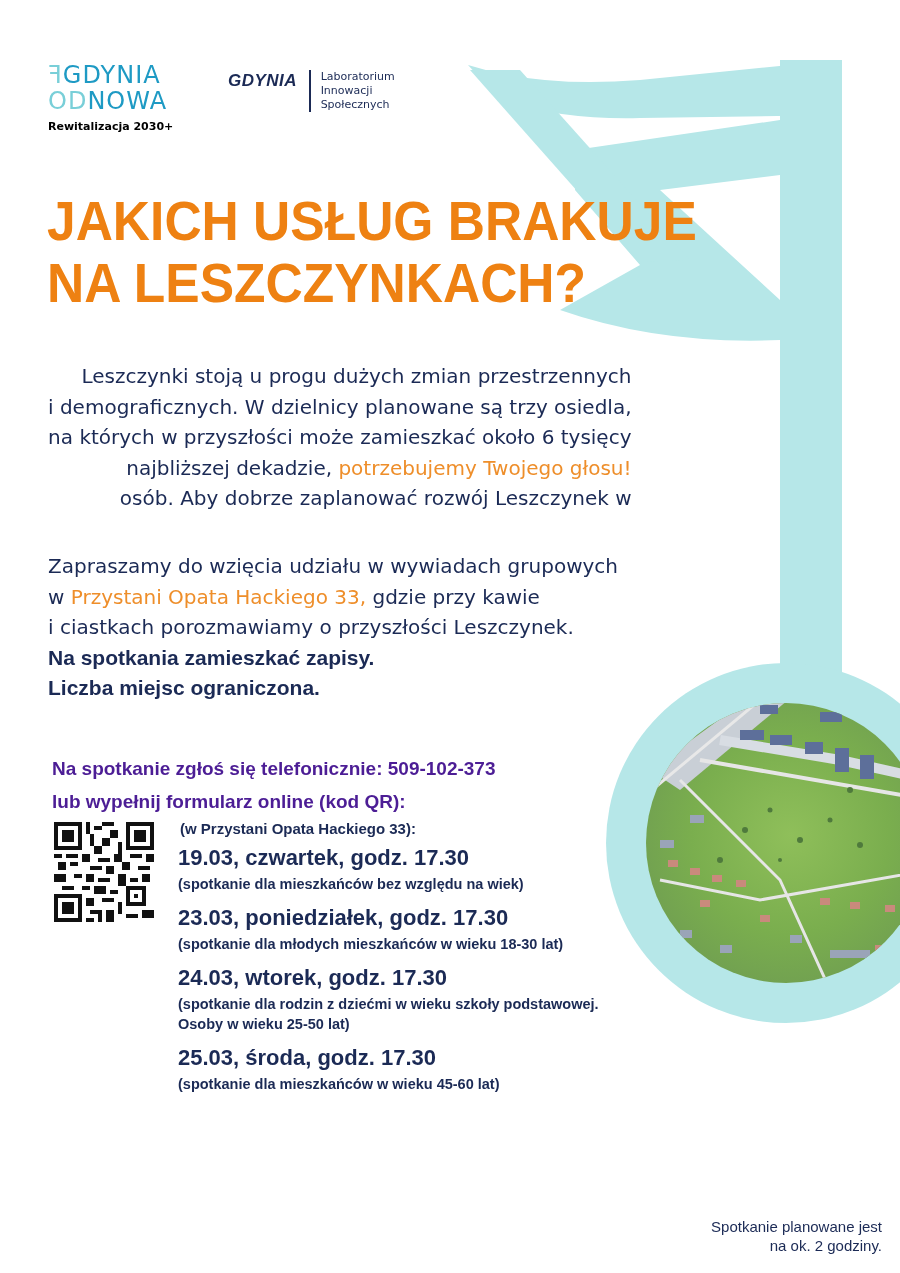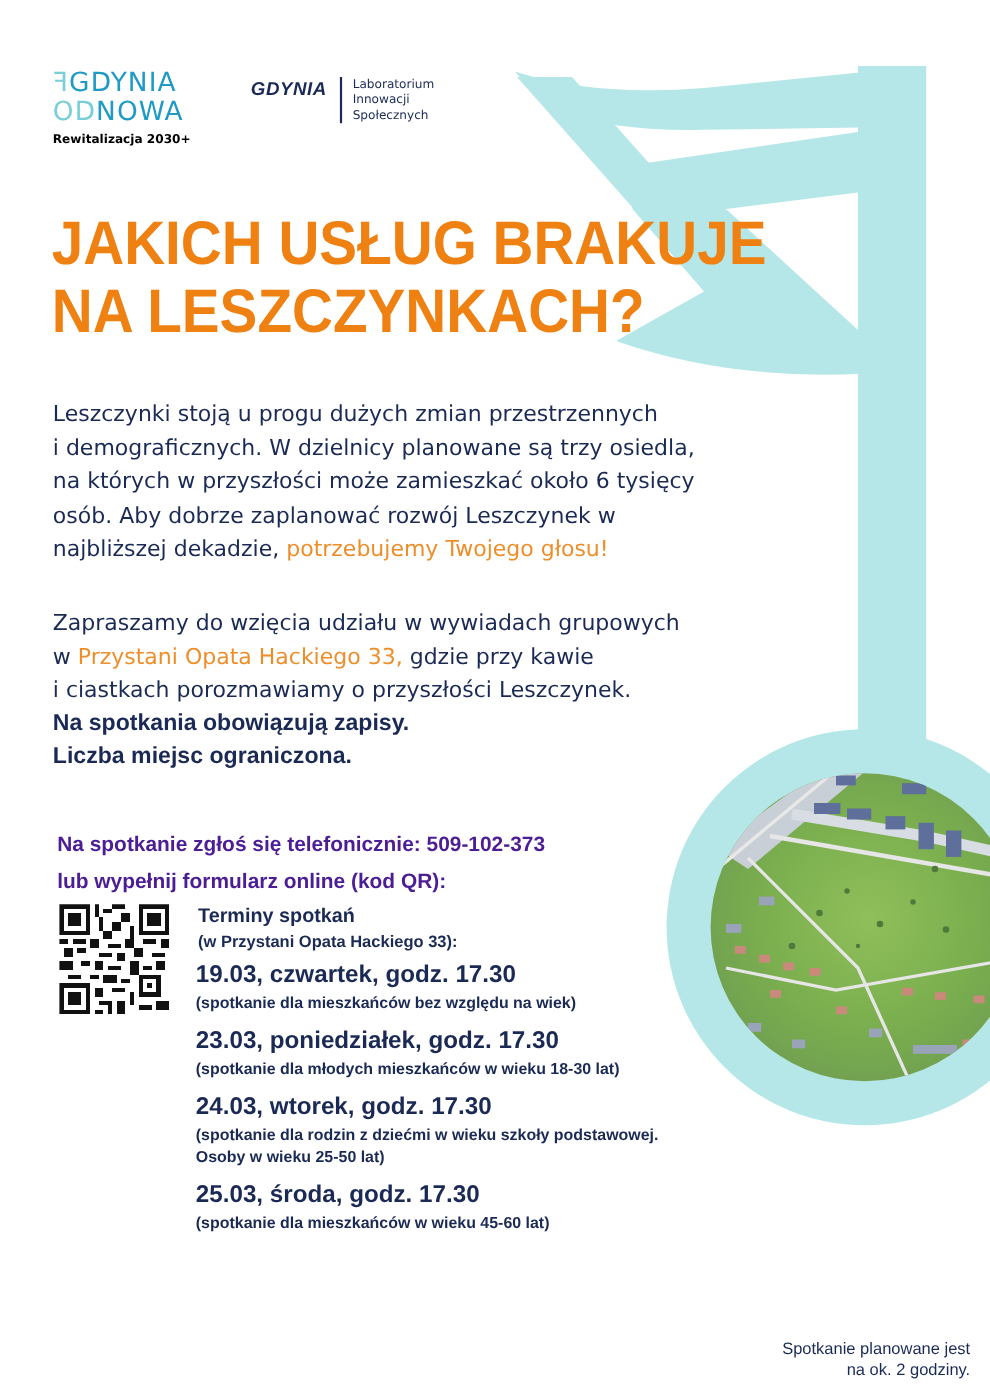--- a/index.html
+++ b/index.html
@@ -16,21 +16,21 @@
   .logo-odnowa .sub { margin-top: 6px; font-family: "DejaVu Sans", sans-serif; font-weight: bold; font-size: 11px; color: #000000; }
 
   .logo-gdynia { position: absolute; left: 228px; top: 70px; z-index: 2; display: flex; align-items: flex-start; }
   .logo-gdynia .brand { font-family: "Liberation Sans", sans-serif; font-weight: bold; font-style: italic; font-size: 17px; color: #1b2a55; letter-spacing: 0.5px; margin-top: 1px; }
   .logo-gdynia .divider { width: 1.5px; height: 42px; background: #1b2a55; margin: 0 10px 0 12px; }
   .logo-gdynia .lab { font-family: "DejaVu Sans", sans-serif; font-size: 11px; line-height: 14px; color: #1b2a55; }
 
   .title { position: absolute; left: 47px; top: 190px; z-index: 2; font-family: "Liberation Sans", sans-serif; font-weight: bold; font-size: 56px; line-height: 62px; color: #ee8112; letter-spacing: 0px; transform: scaleX(0.92); transform-origin: left; white-space: nowrap; }
 
   .para { position: absolute; left: 48px; z-index: 2; font-family: "DejaVu Sans", sans-serif; font-size: 20px; line-height: 30.5px; color: #1b2a55; white-space: nowrap; }
-  .para.p1 { top: 361px; }
+  .para.p1 { top: 361px; text-align: right; }
   .para.p2 { top: 551px; }
   .orange { color: #ee8e2a; }
   .bold { font-weight: bold; font-family: "Liberation Sans", sans-serif; font-size: 21px; }
 
   .signup { position: absolute; left: 52px; top: 752px; z-index: 2; font-family: "Liberation Sans", sans-serif; font-weight: bold; font-size: 19px; line-height: 33px; color: #4c1d95; white-space: nowrap; }
 
   .qr { position: absolute; left: 54px; top: 822px; width: 100px; height: 100px; z-index: 2; }
 
   .sched { position: absolute; left: 178px; top: 818px; z-index: 2; font-family: "Liberation Sans", sans-serif; color: #1b2a55; white-space: nowrap; }
   .sched .head { font-weight: bold; font-size: 18px; line-height: 28px; margin-left: 2px; }
@@ -139,29 +139,29 @@
 
 <div class="title">
   <div>JAKICH USŁUG BRAKUJE</div>
   <div>NA LESZCZYNKACH?</div>
 </div>
 
 <div class="para p1">
   <div>Leszczynki stoją u progu dużych zmian przestrzennych</div>
   <div>i demograficznych. W dzielnicy planowane są trzy osiedla,</div>
   <div>na których w przyszłości może zamieszkać około 6 tysięcy</div>
+  <div><span>najbliższej dekadzie, </span><span class="orange">potrzebujemy Twojego głosu!</span></div>
   <div>osób. Aby dobrze zaplanować rozwój Leszczynek w</div>
-  <div><span>najbliższej dekadzie, </span><span class="orange">potrzebujemy Twojego głosu!</span></div>
 </div>
 
 <div class="para p2">
   <div>Zapraszamy do wzięcia udziału w wywiadach grupowych</div>
   <div><span>w </span><span class="orange">Przystani Opata Hackiego 33,</span><span> gdzie przy kawie</span></div>
   <div>i ciastkach porozmawiamy o przyszłości Leszczynek.</div>
-  <div class="bold">Na spotkania obowiązują zapisy.</div>
+  <div class="bold">Na spotkania zamieszkać zapisy.</div>
   <div class="bold">Liczba miejsc ograniczona.</div>
 </div>
 
 <div class="signup">
   <div>Na spotkanie zgłoś się telefonicznie: 509-102-373</div>
   <div>lub wypełnij formularz online (kod QR):</div>
 </div>
 
 <svg class="qr" viewBox="0 0 25 25" xmlns="http://www.w3.org/2000/svg" shape-rendering="crispEdges">
   <rect width="25" height="25" fill="#fff"></rect>
@@ -216,21 +216,20 @@
     <rect x="9" y="22" width="3" height="1"></rect>
       <rect x="13" y="22" width="2" height="3"></rect>
       <rect x="18" y="23" width="3" height="1"></rect>
       <rect x="22" y="22" width="3" height="2"></rect>
     <rect x="8" y="24" width="2" height="1"></rect>
       <rect x="11" y="23" width="1" height="2"></rect>
   </g>
 </svg>
 
 <div class="sched">
-  <div class="head">Terminy spotkań</div>
   <div class="loc">(w Przystani Opata Hackiego 33):</div>
 
   <div>
     <div class="date">19.03, czwartek, godz. 17.30</div>
     <div class="desc">(spotkanie dla mieszkańców bez względu na wiek)</div>
   </div>
   <div>
     <div class="date">23.03, poniedziałek, godz. 17.30</div>
     <div class="desc">(spotkanie dla młodych mieszkańców w wieku 18-30 lat)</div>
   </div>

